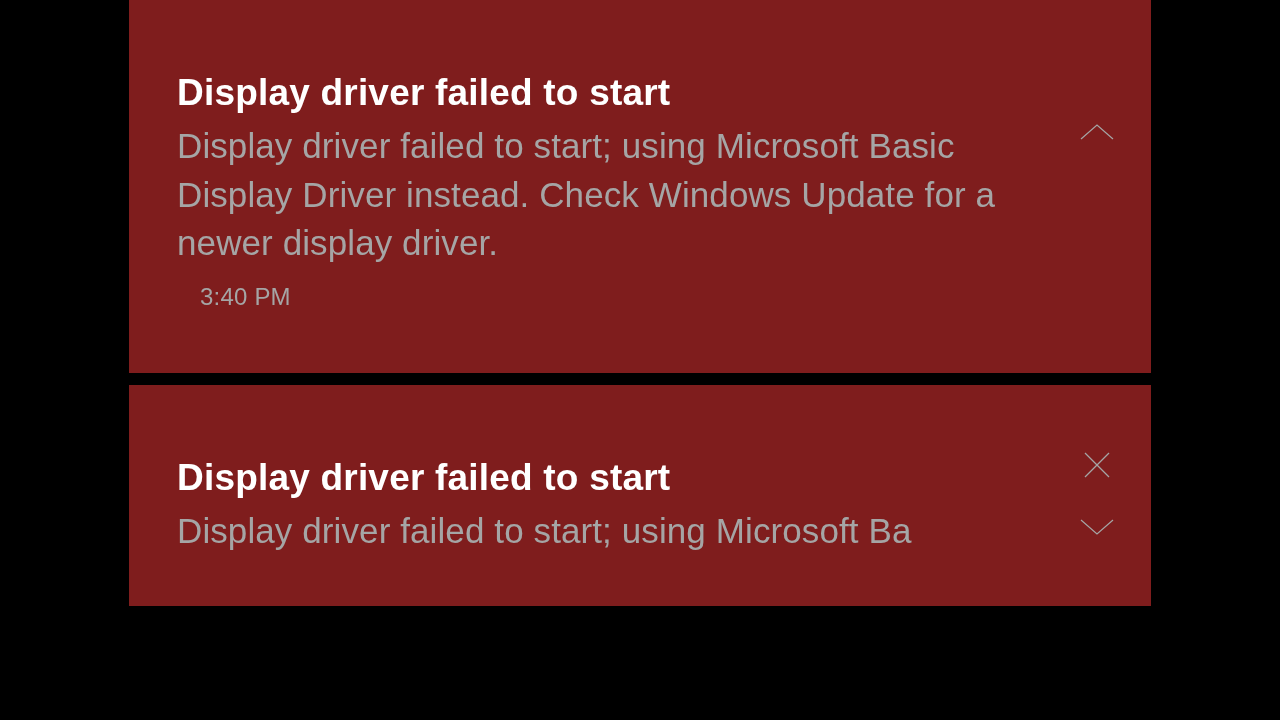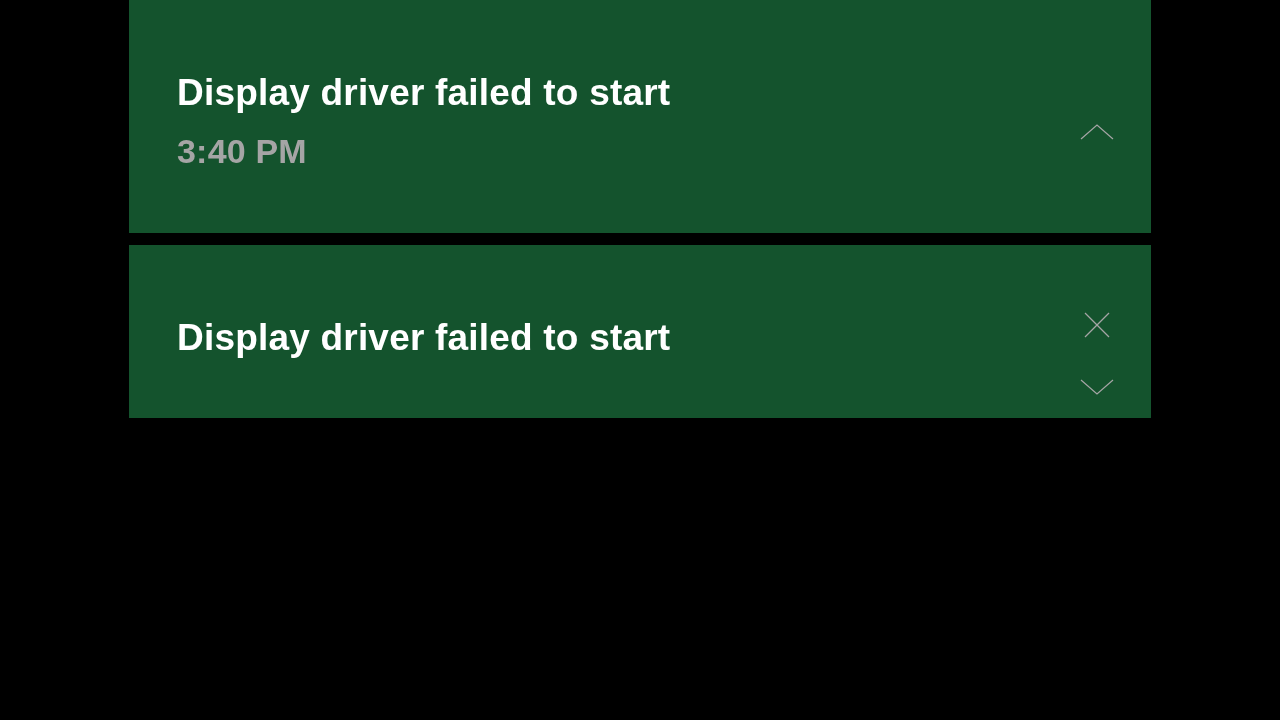--- a/index.html
+++ b/index.html
@@ -16,21 +16,21 @@
       display: flex;
       flex-direction: column;
       align-items: center;
       overflow: hidden;
     }
     .notification-panel {
       width: 1022px;
       margin: 0 auto;
     }
     .notification-card {
-      background: #14532d;
+      background: #7f1d1d;
       position: relative;
       padding: 30px 48px 30px 48px;
     }
     .notification-card.expanded {
       padding-top: 70px;
       padding-bottom: 62px;
       margin-bottom: 12px;
     }
     .notification-card.collapsed {
       padding-top: 70px;
@@ -53,24 +53,25 @@
       max-width: 830px;
     }
     .notification-body.truncated {
       white-space: nowrap;
       overflow: hidden;
       text-overflow: clip;
       max-width: 800px;
     }
     .notification-time {
       color: #a5a5a5;
-      font-size: 34px;
-      font-weight: 700;
+      font-size: 24px;
+      font-weight: 400;
       margin-top: 16px;
       letter-spacing: 0.2px;
+      margin-left: 23px;
     }
     .icon-stack {
       position: absolute;
       right: 34px;
       display: flex;
       flex-direction: column;
       gap: 22px;
     }
     .icon-stack.top-only {
       top: 114px;
@@ -105,35 +106,37 @@
       fill: none;
     }
   </style>
 </head>
 <body>
 
 <div class="notification-panel">
 
   <div class="notification-card expanded">
     <div class="notification-title">Display driver failed to start</div>
+    <div class="notification-body">Display driver failed to start; using Microsoft Basic Display Driver instead. Check Windows Update for a newer display driver.</div>
     <div class="notification-time">3:40 PM</div>
 
     <div class="icon-stack top-only">
       <div class="icon-btn chevron">
         <span>
           <svg viewBox="0 0 36 22">
               <path d="M2 18 L18 4 L34 18"></path>
             </svg>
         </span>
       </div>
     </div>
   </div>
 
   <div class="notification-card collapsed">
     <div class="notification-title">Display driver failed to start</div>
+    <div class="notification-body truncated">Display driver failed to start; using Microsoft Ba</div>
 
     <div class="icon-stack with-close">
       <div class="icon-btn close">
         <span>
           <svg viewBox="0 0 28 28">
               <line x1="2" y1="2" x2="26" y2="26"></line>
               <line x1="26" y1="2" x2="2" y2="26"></line>
             </svg>
         </span>
       </div>

